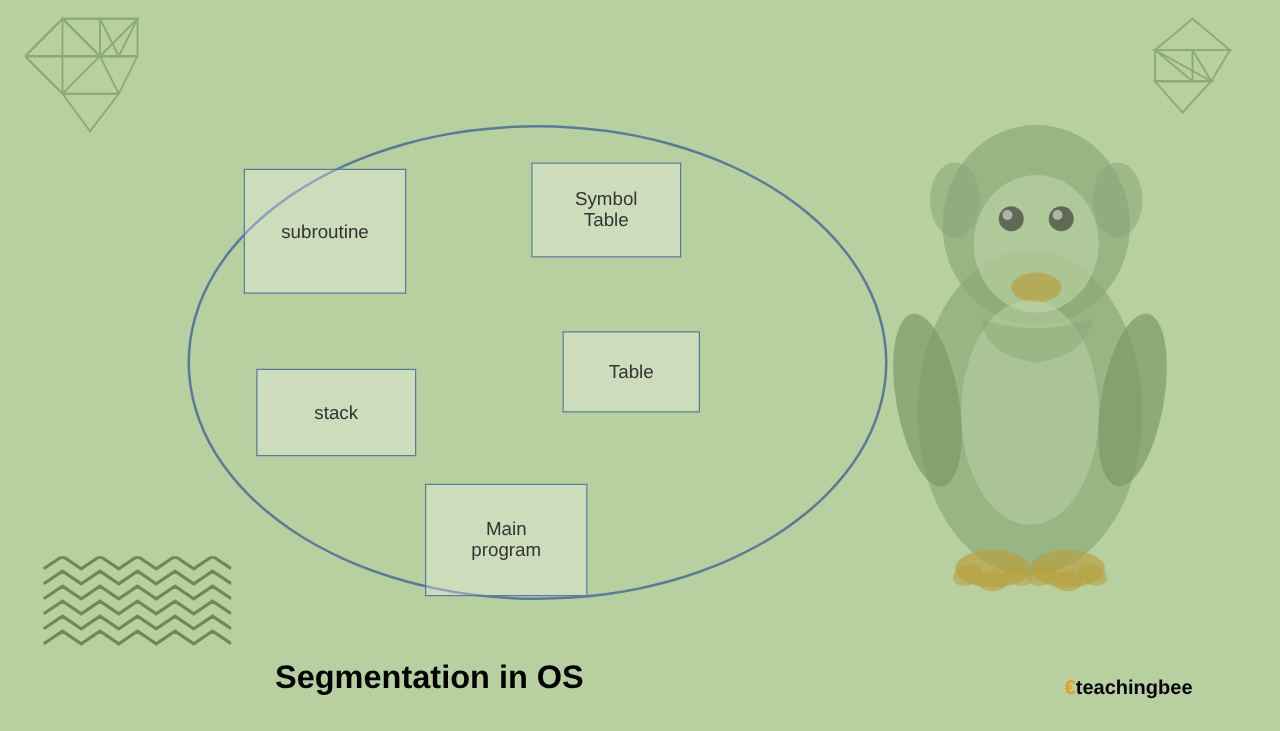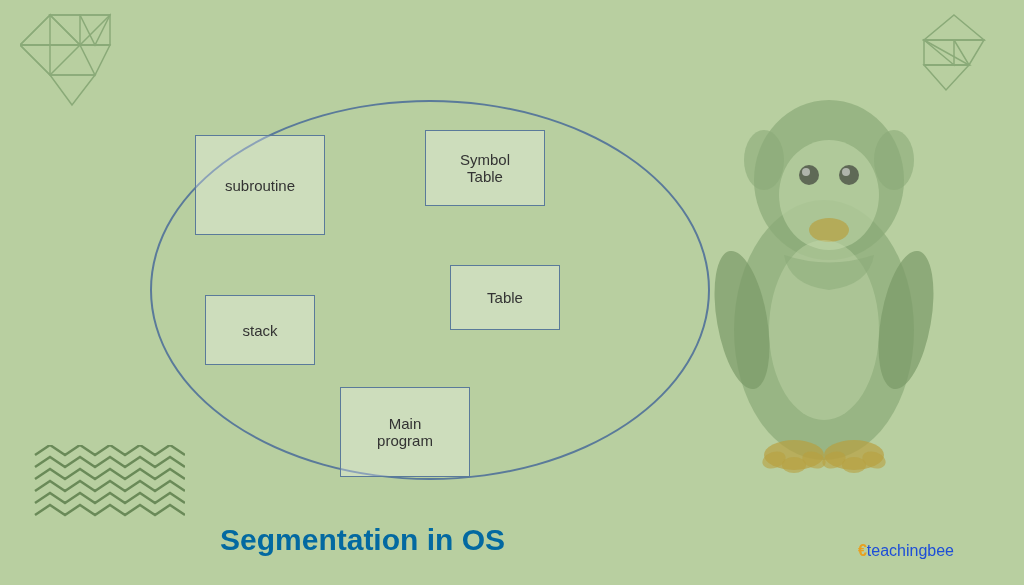--- a/index.html
+++ b/index.html
@@ -85,21 +85,21 @@
     
     .box-symbol {
       width: 120px;
       height: 76px;
       top: 130px;
       left: 425px;
     }
 
     
     .box-stack {
-      width: 110px;
+      width: 128px;
       height: 70px;
       top: 295px;
       left: 205px;
     }
 
     
     .box-sqrt {
       width: 110px;
       height: 65px;
       top: 265px;
@@ -123,22 +123,22 @@
       font-size: 16px;
       color: #555;
       display: flex;
       align-items: center;
     }
     .teaching-bee .bee-e {
       color: #e8a020;
       font-weight: bold;
     }
     .teaching-bee .bee-text {
-      font-weight: normal;
-      color: #1d4ed8;
+      font-weight: bold;
+      color: #000000;
     }
   </style>
 </head>
 <body>
 
 <div style="position:absolute;inset:0;background:#b8cfa0;"></div>
 
 <div class="geo-top-left">
   <svg width="120" height="110" viewBox="0 0 120 110">
 
@@ -233,20 +233,20 @@
 
     <polyline points="5,10 20,0 35,10 50,0 65,10 80,0 95,10 110,0 125,10 140,0 155,10" fill="none" stroke="#6a8a58" stroke-width="2.5"></polyline>
     <polyline points="5,22 20,12 35,22 50,12 65,22 80,12 95,22 110,12 125,22 140,12 155,22" fill="none" stroke="#6a8a58" stroke-width="2.5"></polyline>
     <polyline points="5,34 20,24 35,34 50,24 65,34 80,24 95,34 110,24 125,34 140,24 155,34" fill="none" stroke="#6a8a58" stroke-width="2.5"></polyline>
     <polyline points="5,46 20,36 35,46 50,36 65,46 80,36 95,46 110,36 125,46 140,36 155,46" fill="none" stroke="#6a8a58" stroke-width="2.5"></polyline>
     <polyline points="5,58 20,48 35,58 50,48 65,58 80,48 95,58 110,48 125,58 140,48 155,58" fill="none" stroke="#6a8a58" stroke-width="2.5"></polyline>
     <polyline points="5,70 20,60 35,70 50,60 65,70 80,60 95,70 110,60 125,70 140,60 155,70" fill="none" stroke="#6a8a58" stroke-width="2.5"></polyline>
   </svg>
 </div>
 
-<div style="position:absolute;bottom:28px;left:220px;font-size:30px;font-weight:bold;color:#0369a1;">
+<div style="position:absolute;bottom:28px;left:220px;font-size:26px;font-weight:bold;color:#000000;">
   <span>Segmentation in OS</span>
 </div>
 
 <div class="teaching-bee">
   <span class="bee-e">€</span>
   <span class="bee-text">teachingbee</span>
 </div>
 
 </body></html>

